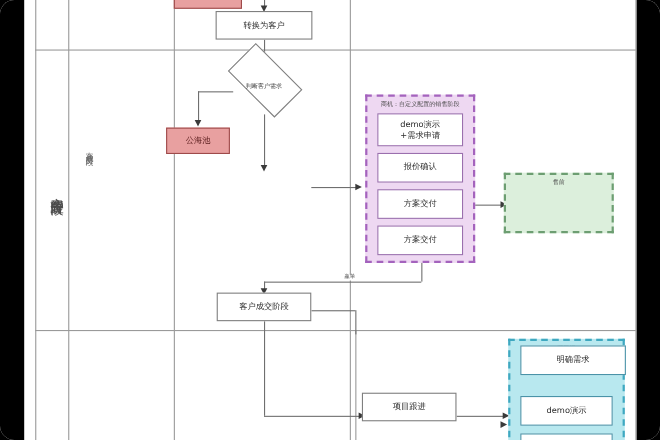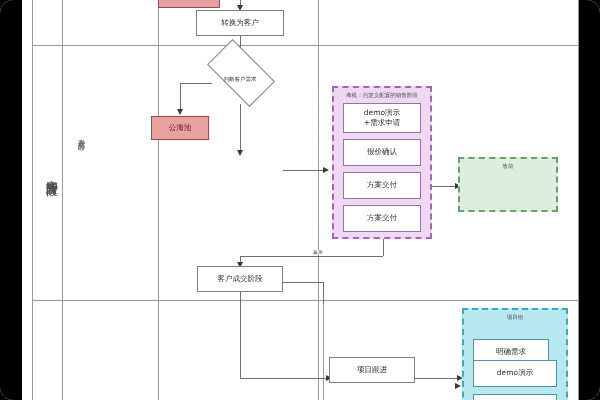--- a/index.html
+++ b/index.html
@@ -246,17 +246,17 @@
   <div class="node purple-item" style="left:343px; top:139px; width:78px; height:27px;">报价确认</div>
   <div class="node purple-item" style="left:343px; top:205px; width:78px; height:27px;">方案交付</div>
 
   <div class="group green" style="left:458px; top:157px; width:100px; height:55px;">
     <div class="group-title" style="top:5px;">售前</div>
   </div>
 
   <div class="group blue" style="left:462px; top:308px; width:106px; height:100px;">
     <div class="group-title" style="top:5px;">项目组</div>
   </div>
-  <div class="node blue-item" style="left:473px; top:339px; width:76px; height:27px;">明确需求</div>
+  <div class="node blue-item" style="left:473px; top:314px; width:96px; height:27px;">明确需求</div>
   <div class="node blue-item" style="left:473px; top:360px; width:84px; height:27px;">demo演示</div>
   <div class="node blue-item" style="left:473px; top:394px; width:84px; height:20px;"></div>
 
 </div>
 
 </body></html>

